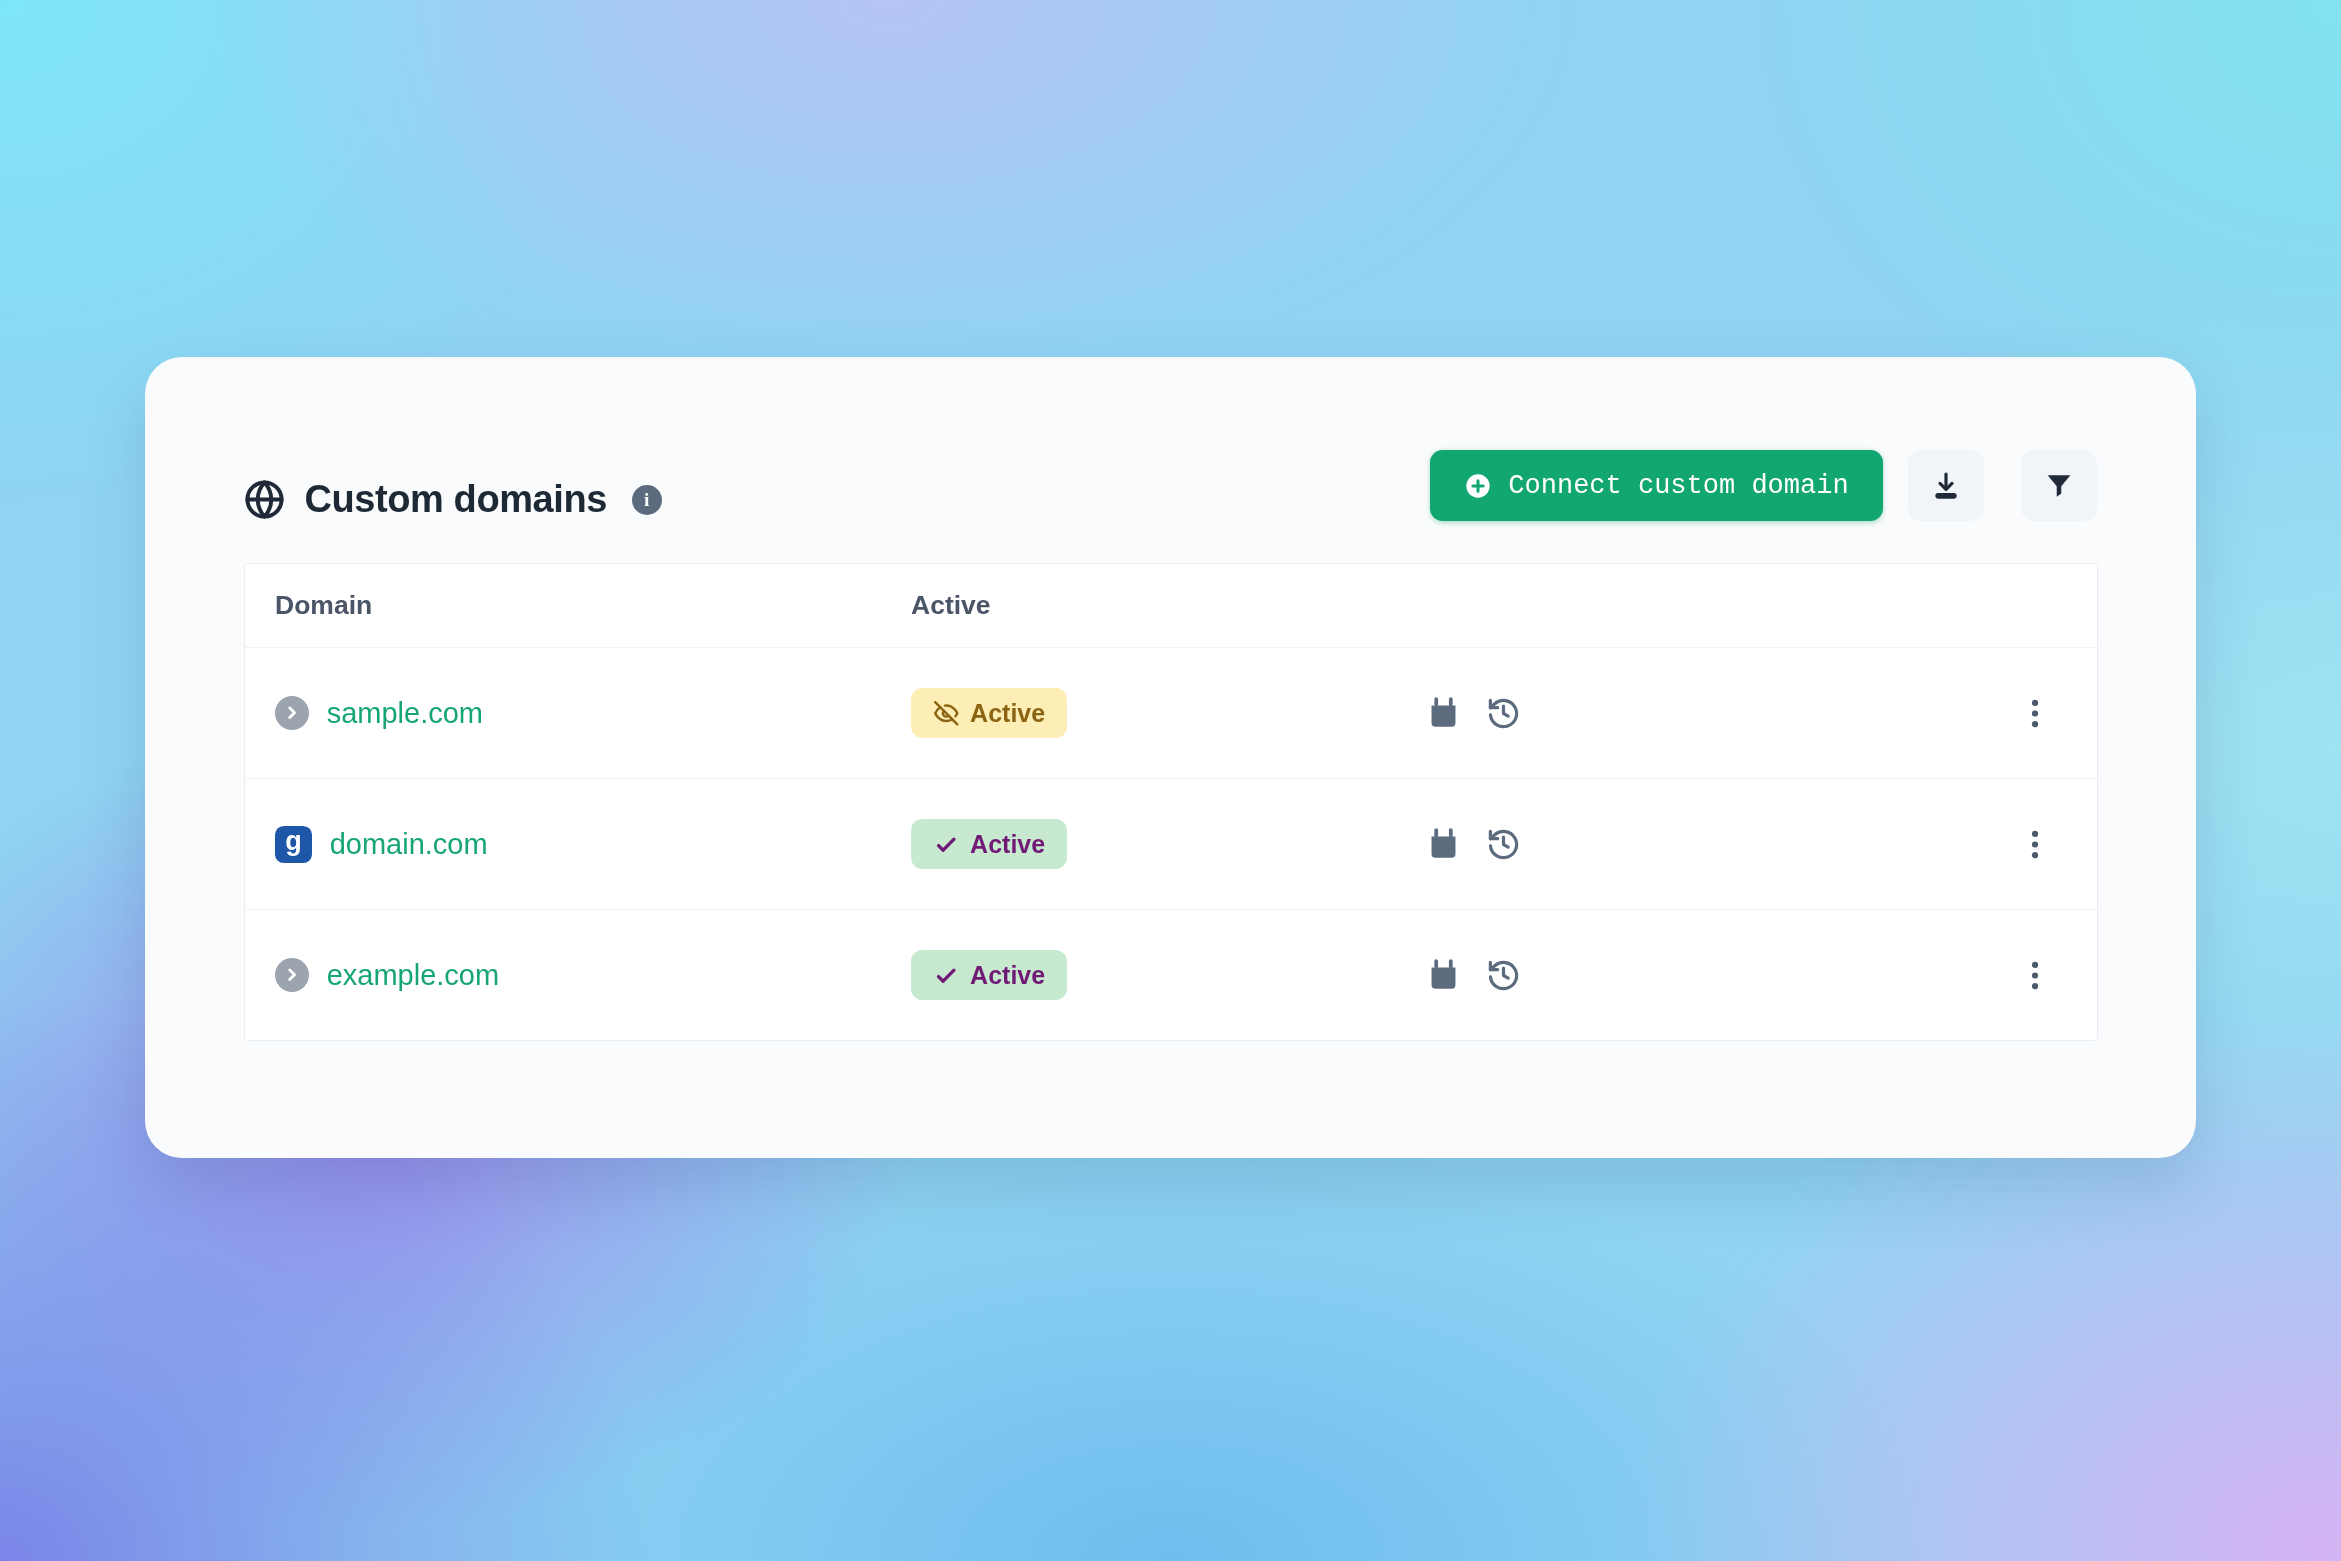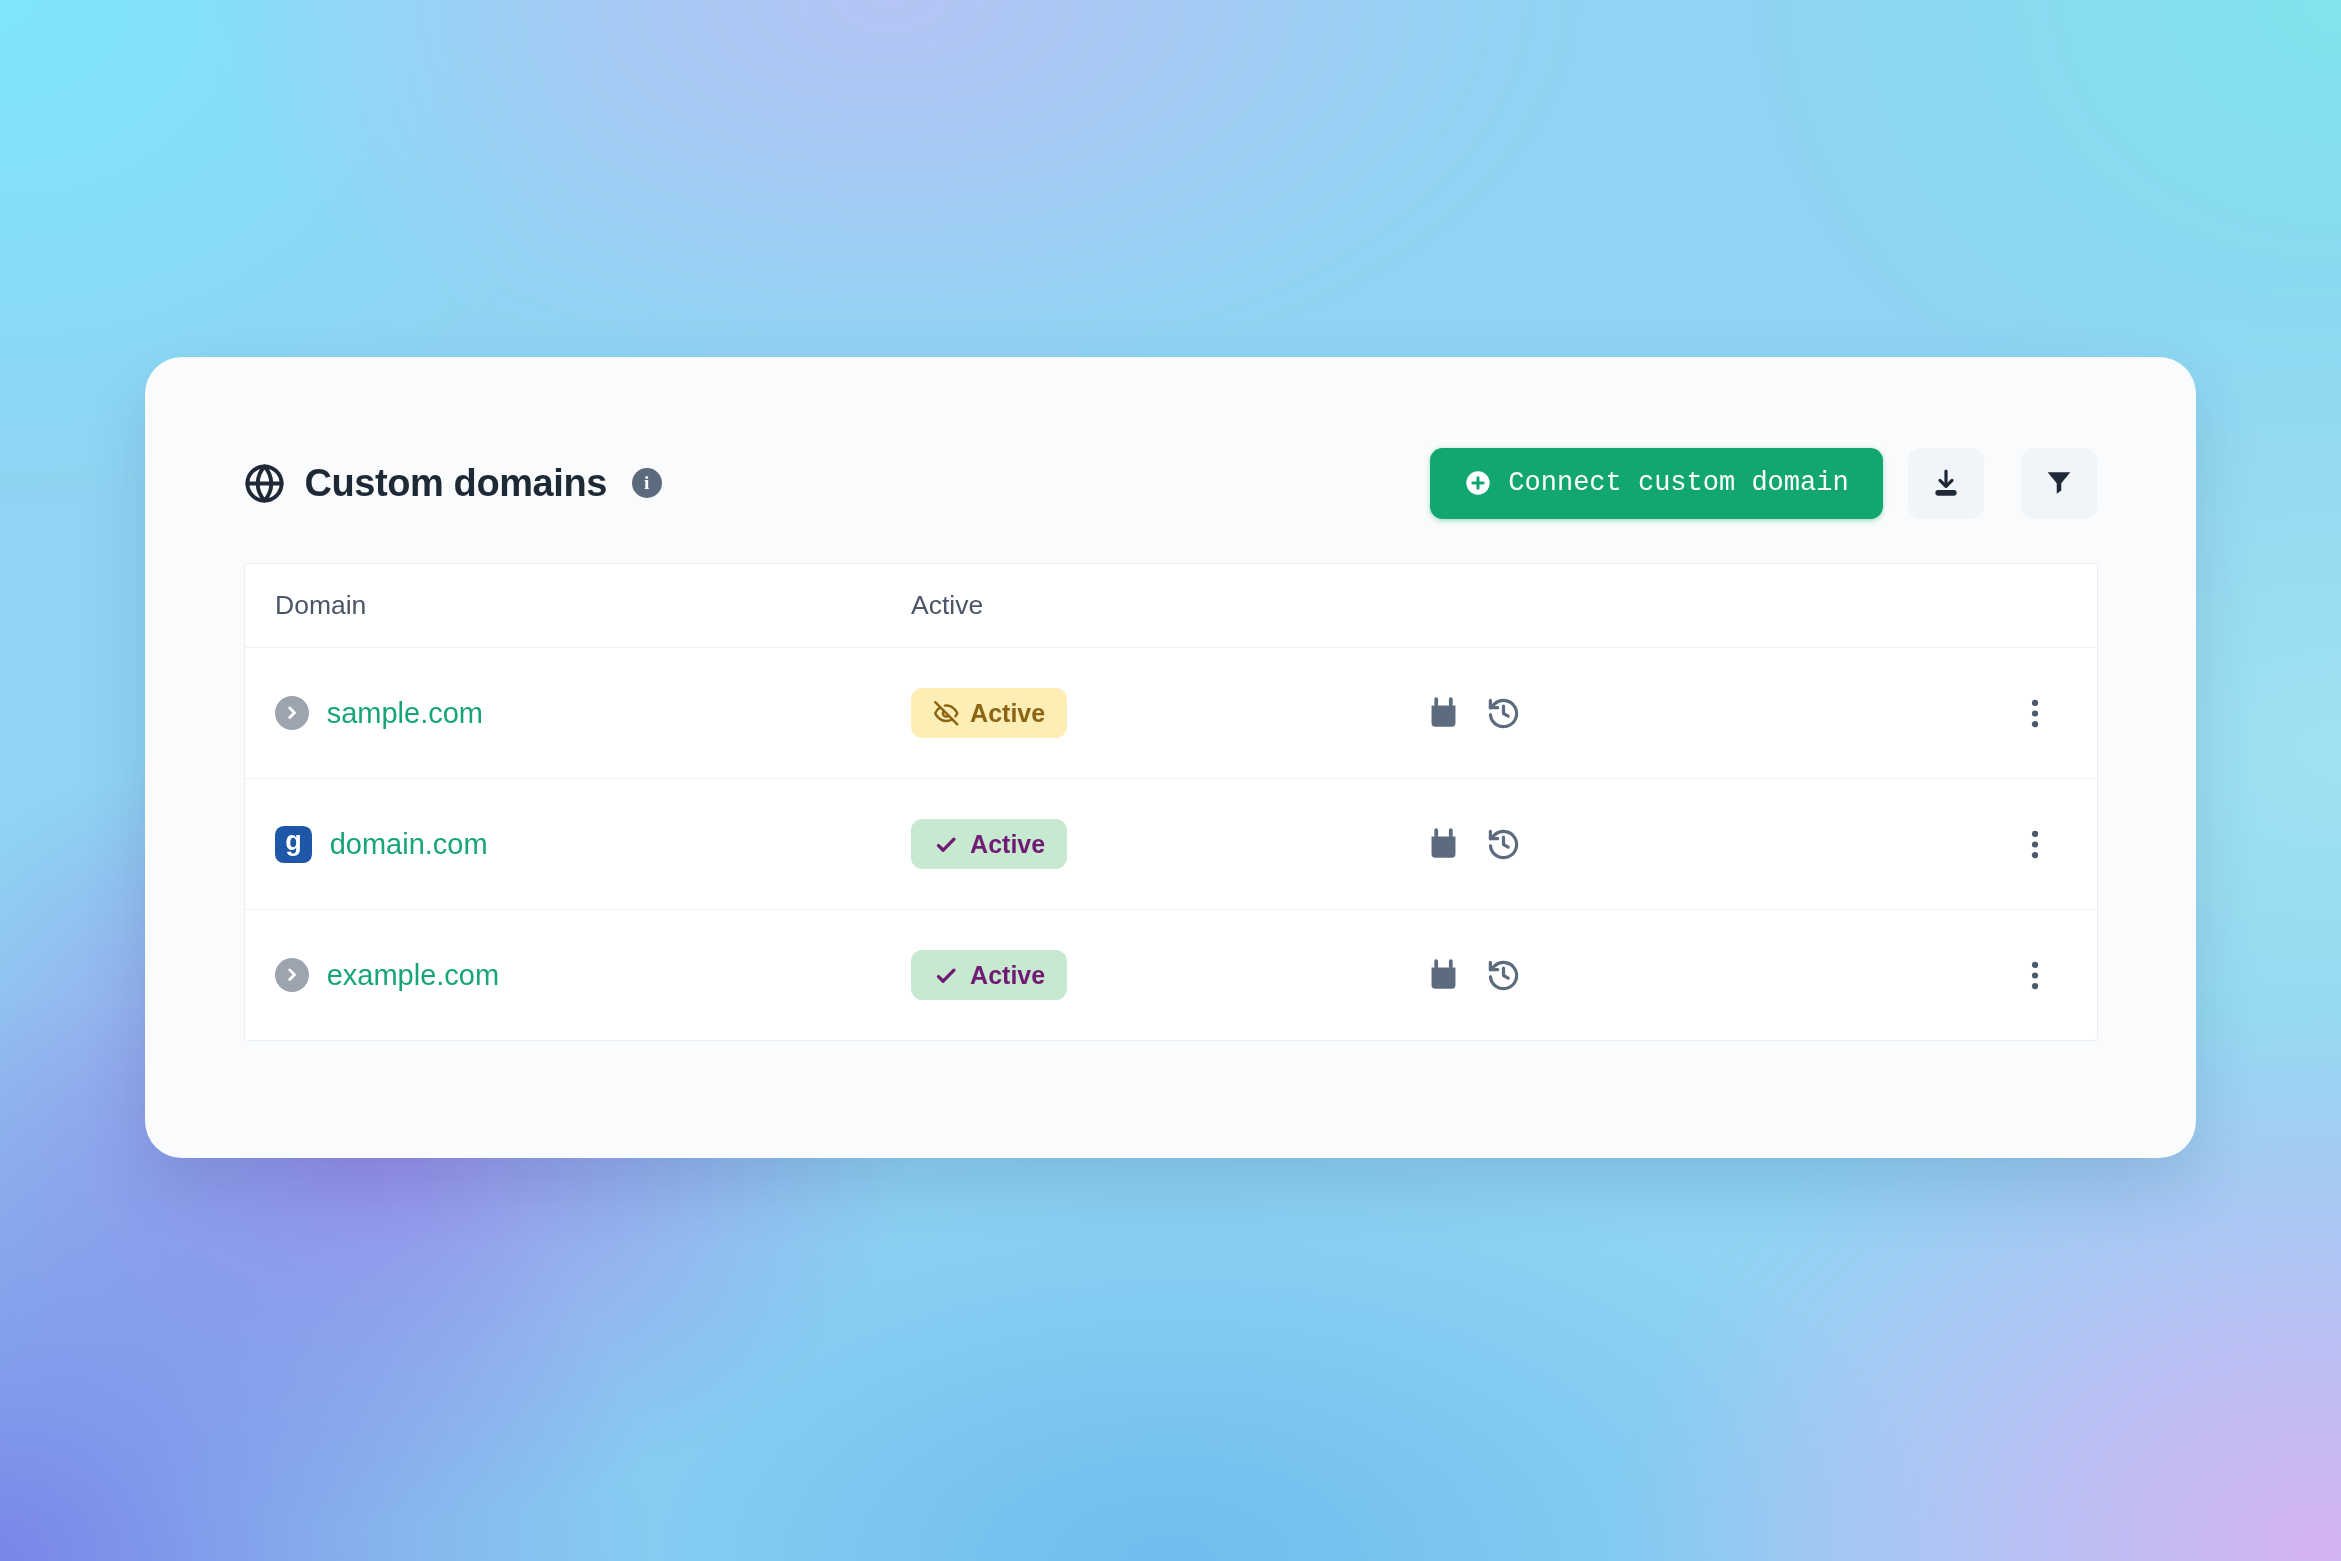--- a/index.html
+++ b/index.html
@@ -31,21 +31,21 @@
     left: 145px; top: 357px;
     width: 2051px; height: 801px;
     background: #fafbfc;
     border-radius: 37px;
     box-shadow: 0 26.5px 62px rgba(40, 60, 110, 0.16);
     padding: 88px 99px 0 99px;
   }
 
   
   .card-header {
-    display: flex; align-items: center; justify-content: space-between;
+    display: flex; align-items: flex-end; justify-content: space-between;
     height: 76px; margin-bottom: 42px;
   }
   .header-left { display: flex; align-items: center; gap: 19.4px; }
   .globe-icon { width: 41px; height: 41px; color: #1f2937; flex: 0 0 auto; }
   .page-title {
     font-size: 38px; font-weight: 700; color: #1e2936; letter-spacing: -0.4px;
   }
   .info-dot {
     width: 30px; height: 30px; border-radius: 50%;
     background: #5b6b7d; color: #ffffff;
@@ -83,21 +83,21 @@
   }
   .trow {
     display: grid;
     grid-template-columns: 636px 515px 1fr 64px;
     align-items: center;
     padding: 0 30px;
   }
   .trow.thead { height: 83px; }
   .trow.tr { height: 131px; border-top: 1.8px solid #eef1f6; }
   .th {
-    font-size: 26.5px; font-weight: 400; color: #4a5568;
+    font-size: 26.5px; font-weight: 700; color: #4a5568;
   }
   .cell-domain { display: flex; align-items: center; gap: 17.7px; }
   .chev-circle {
     width: 34px; height: 34px; border-radius: 50%;
     background: #9ba4af; color: #ffffff;
     display: inline-flex; align-items: center; justify-content: center;
     flex: 0 0 auto; cursor: pointer;
   }
   .chev-circle svg { width: 19.4px; height: 19.4px; }
   .favicon {

